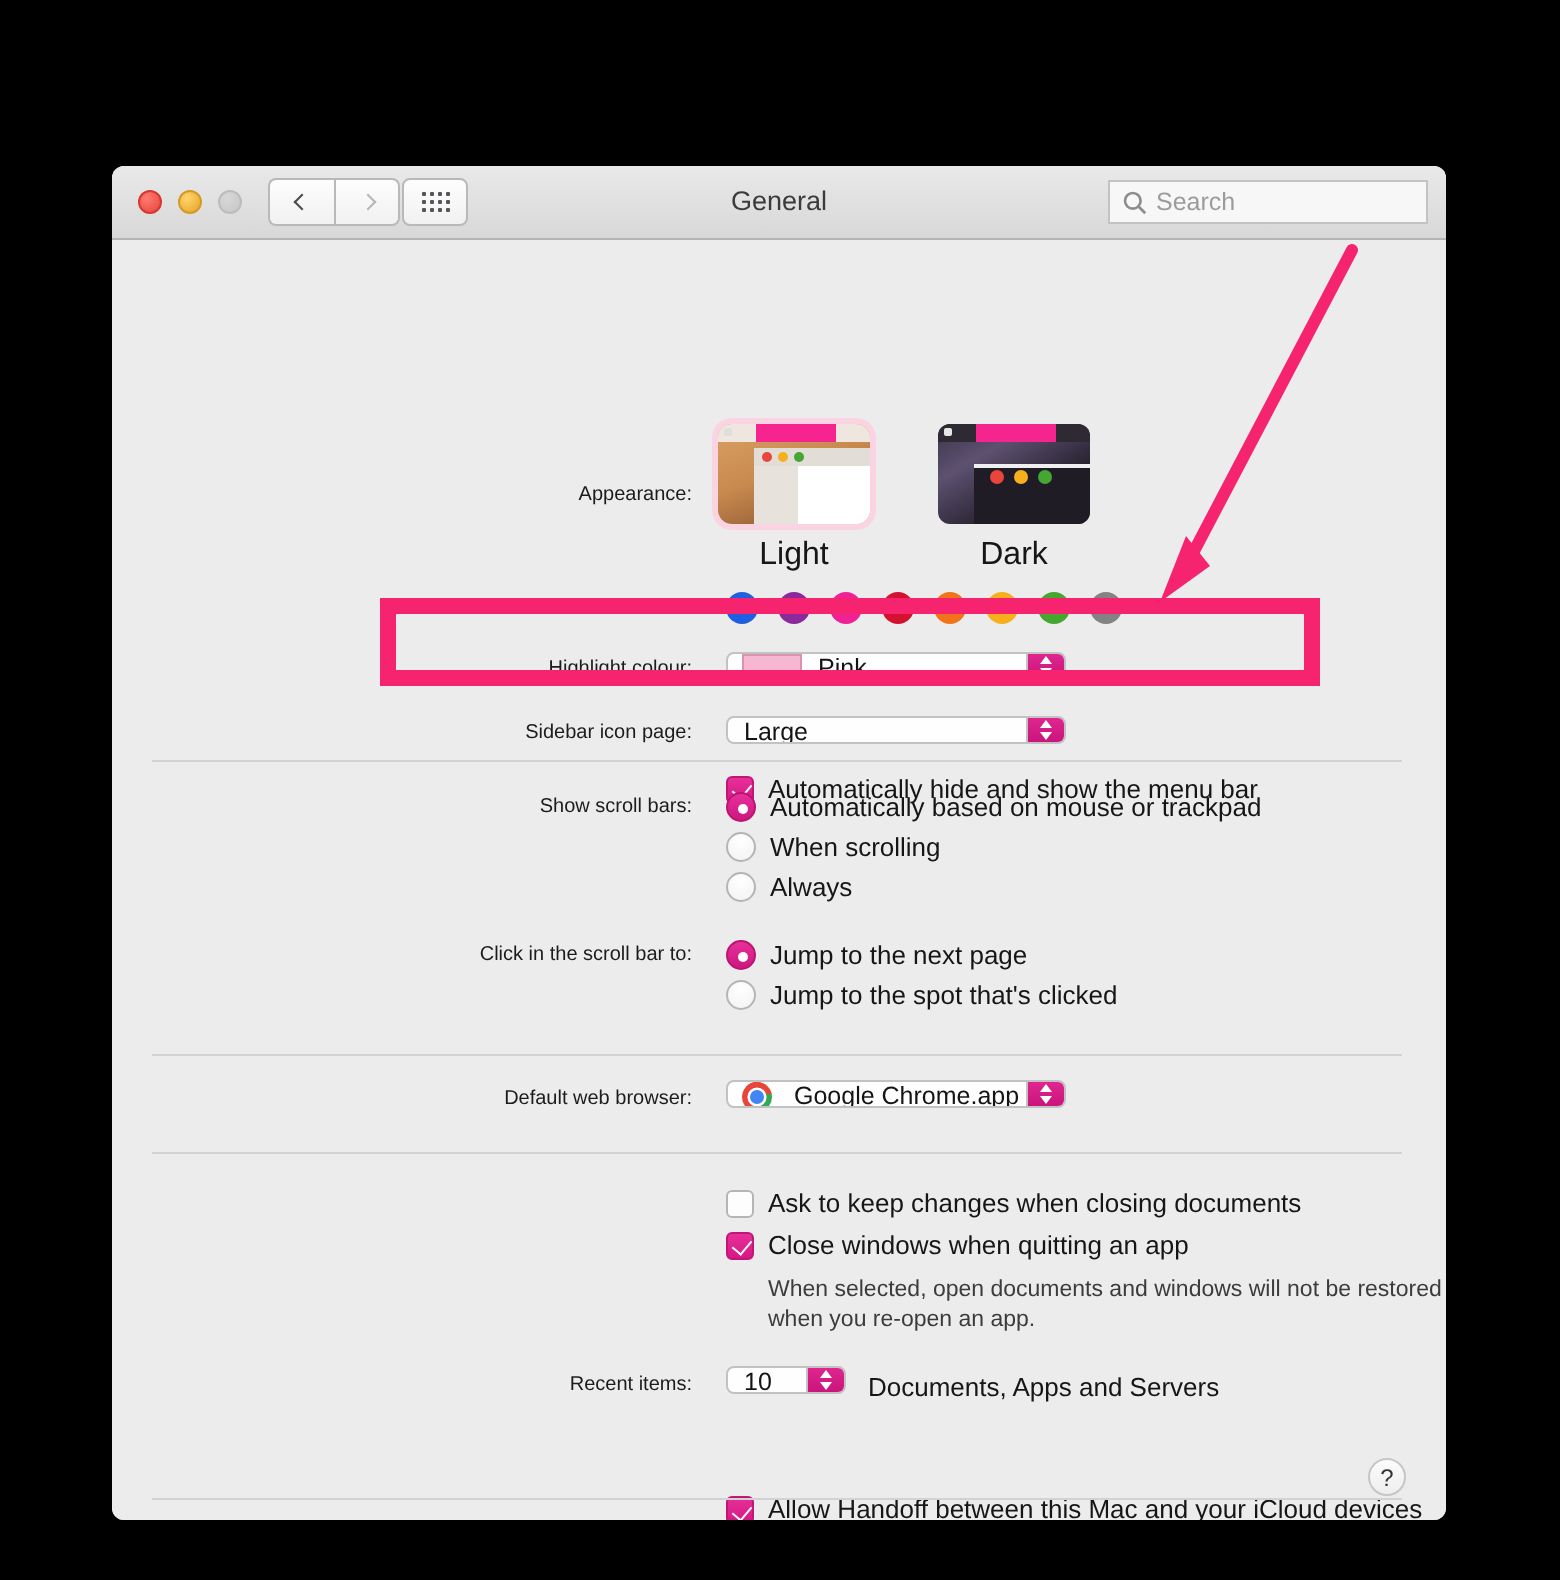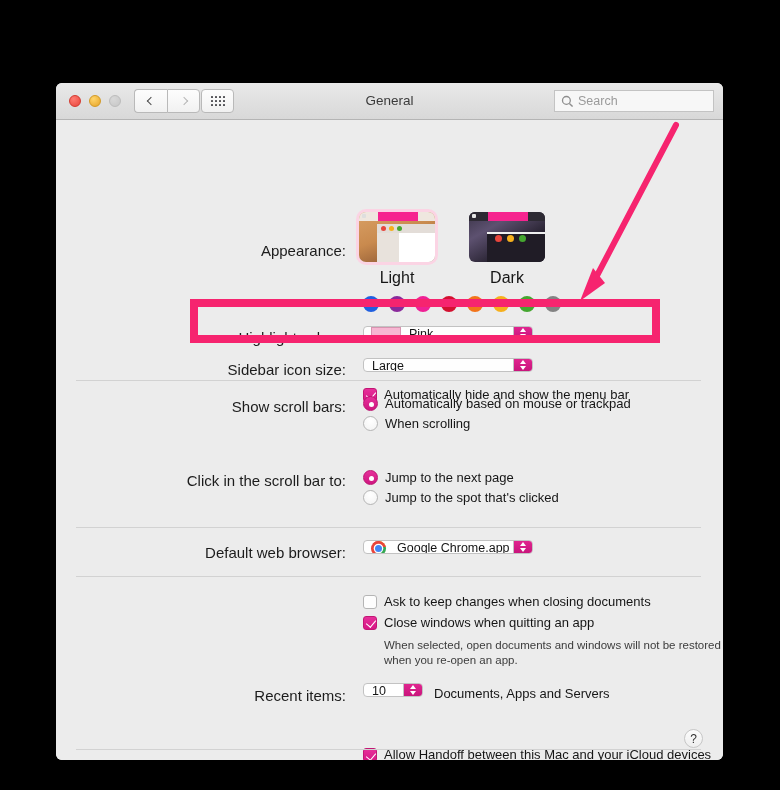--- a/index.html
+++ b/index.html
@@ -71,21 +71,21 @@
     display: flex; align-items: center; padding-left: 6px;
   }
   .searchfield svg { flex: 0 0 auto; }
   .searchfield span { font-size: 12.5px; color: #9b9b9b; margin-left: 4px; }
 
   
   #content { position: relative; height: 640px; background: #ececec; }
 
   .row { position: absolute; display: flex; align-items: flex-start; }
   .lbl {
-    font-size: 15px; color: #1c1c1c; text-align: right;
+    font-size: 10px; color: #1c1c1c; text-align: right;
     white-space: nowrap;
   }
   .txt { font-size: 13px; color: #161616; white-space: nowrap; }
   .txt-sm { font-size: 11.5px; color: #3c3c3c; line-height: 15px; }
 
   
   .thumbwrap { position: absolute; top: 92px; display: flex; gap: 34px; left: 303px; }
   .thumbcell { display: flex; flex-direction: column; align-items: center; }
   .thumb {
     width: 76px; height: 50px; border-radius: 6px; position: relative; overflow: hidden;
@@ -291,21 +291,21 @@
       <div class="popup" style="position:absolute; left:307px; top:206px; width:170px;">
         <span class="pinkswatch"></span>
         <span class="ptext">Pink</span>
         <span class="stepper">
           <i class="s up"></i>
             <i class="s dn"></i>
         </span>
       </div>
 
       <div class="row" style="left:0; top:241px; width:290px; justify-content:flex-end;">
-        <span class="lbl">Sidebar icon size:</span>
+        <span class="lbl">Sidebar icon page:</span>
       </div>
       <div class="popup" style="position:absolute; left:307px; top:238px; width:170px;">
         <span class="ptext">Large</span>
         <span class="stepper">
           <i class="s up"></i>
             <i class="s dn"></i>
         </span>
       </div>
 
       <div class="optrow" style="position:absolute; left:307px; top:228px; margin-top:39px;">
@@ -319,20 +319,24 @@
         <span class="lbl">Show scroll bars:</span>
       </div>
       <div style="position:absolute; left:307px; top:276px; display:flex; flex-direction:column; gap:5px;">
         <div class="optrow">
           <span class="rb on"></span>
           <span class="txt">Automatically based on mouse or trackpad</span>
         </div>
         <div class="optrow">
           <span class="rb"></span>
           <span class="txt">When scrolling</span>
+        </div>
+        <div class="optrow">
+          <span class="rb"></span>
+          <span class="txt">Always</span>
         </div>
       </div>
 
       <div class="row" style="left:0; top:352px; width:290px; justify-content:flex-end;">
         <span class="lbl">Click in the scroll bar to:</span>
       </div>
       <div style="position:absolute; left:307px; top:350px; display:flex; flex-direction:column; gap:5px;">
         <div class="optrow">
           <span class="rb on"></span>
           <span class="txt">Jump to the next page</span>

